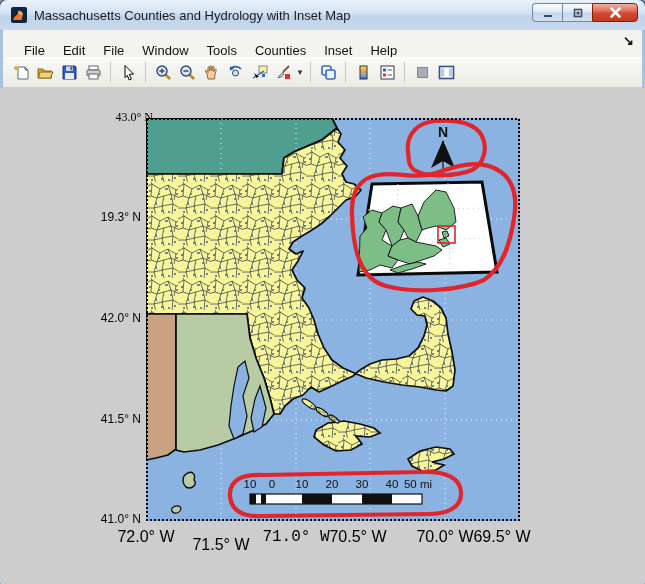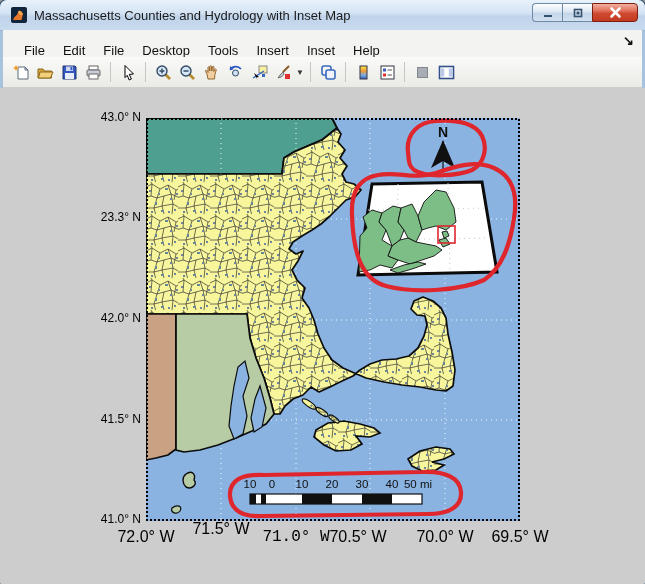--- a/index.html
+++ b/index.html
@@ -68,23 +68,23 @@
             <path d="M2.5,2.5 L10.5,10.5 M10.5,2.5 L2.5,10.5" stroke="#fff" stroke-width="2.6" stroke-linecap="round"></path>
           </svg>
       </div>
     </div>
   </div>
 
   <div class="menubar">
     <span class="menu-item">File</span>
     <span class="menu-item">Edit</span>
     <span class="menu-item">File</span>
-    <span class="menu-item">Desktop</span>
+    <span class="menu-item">Window</span>
     <span class="menu-item">Tools</span>
-    <span class="menu-item">Insert</span>
+    <span class="menu-item">Counties</span>
     <span class="menu-item">Inset</span>
     <span class="menu-item">Help</span>
     <span class="dock-arrow">↘</span>
   </div>
 
   <div class="toolbar">
     <div class="tbtn">
       <svg width="17" height="17" viewBox="0 0 17 17">
         <path d="M5,3 h7 l3,3 v9 h-10 z" fill="#fff" stroke="#5a6a7a"></path>
           <path d="M12,3 l3,3 h-3 z" fill="#d8dee6" stroke="#5a6a7a"></path>
@@ -201,32 +201,32 @@
       <svg width="17" height="17" viewBox="0 0 17 17">
         <rect x="1.5" y="2.5" width="14" height="12" fill="#fff" stroke="#33508a" stroke-width="1.6"></rect>
         <rect x="3" y="4.5" width="3.2" height="8" fill="#b8c8e8"></rect>
         <rect x="10.8" y="4.5" width="3.2" height="8" fill="#b8c8e8"></rect>
       </svg>
     </div>
   </div>
 
   <div class="figure">
 
-    <div class="ylab" style="left:61px;top:22px;">43.0° N</div>
-    <div class="ylab" style="left:61px;top:122px;">23.3° N</div>
+    <div class="ylab" style="left:73px;top:22px;font-family:Liberation Serif, serif;">43.0° N</div>
+    <div class="ylab" style="left:61px;top:122px;">19.3° N</div>
     <div class="ylab" style="left:61px;top:223px;">42.0° N</div>
     <div class="ylab" style="left:61px;top:324px;">41.5° N</div>
     <div class="ylab" style="left:61px;top:424px;">41.0° N</div>
 
     <div class="xlab" style="left:104px;top:440px;">72.0° W</div>
-    <div class="xlab" style="left:179px;top:432px;">71.5° W</div>
+    <div class="xlab" style="left:179px;top:448px;">71.5° W</div>
     <div class="xlab" style="left:254px;top:440px;font-family:Liberation Mono, monospace;">71.0° W</div>
     <div class="xlab" style="left:316px;top:440px;">70.5° W</div>
     <div class="xlab" style="left:403px;top:440px;">70.0° W</div>
-    <div class="xlab" style="left:478px;top:440px;">69.5° W</div>
+    <div class="xlab" style="left:460px;top:440px;">69.5° W</div>
 
     <svg class="map-svg" width="374" height="403" viewBox="0 0 374 403">
       <defs>
         <pattern id="towns" width="32" height="32" patternUnits="userSpaceOnUse">
           <rect width="32" height="32" fill="#f7f69c"></rect>
           <g stroke="#2f2f2f" stroke-width="0.7" fill="none">
             <path d="M-2,6 L6,2 L14,7 L22,3 L30,8 L34,6"></path>
             <path d="M6,2 L4,-2 M14,7 L11,16 M22,3 L25,12 M30,8 L28,18"></path>
             <path d="M-2,16 L5,14 L11,16 L18,14 L25,12 L34,16"></path>
             <path d="M5,14 L6,2 M18,14 L16,24 M11,16 L8,26 M25,12 L27,22"></path>

